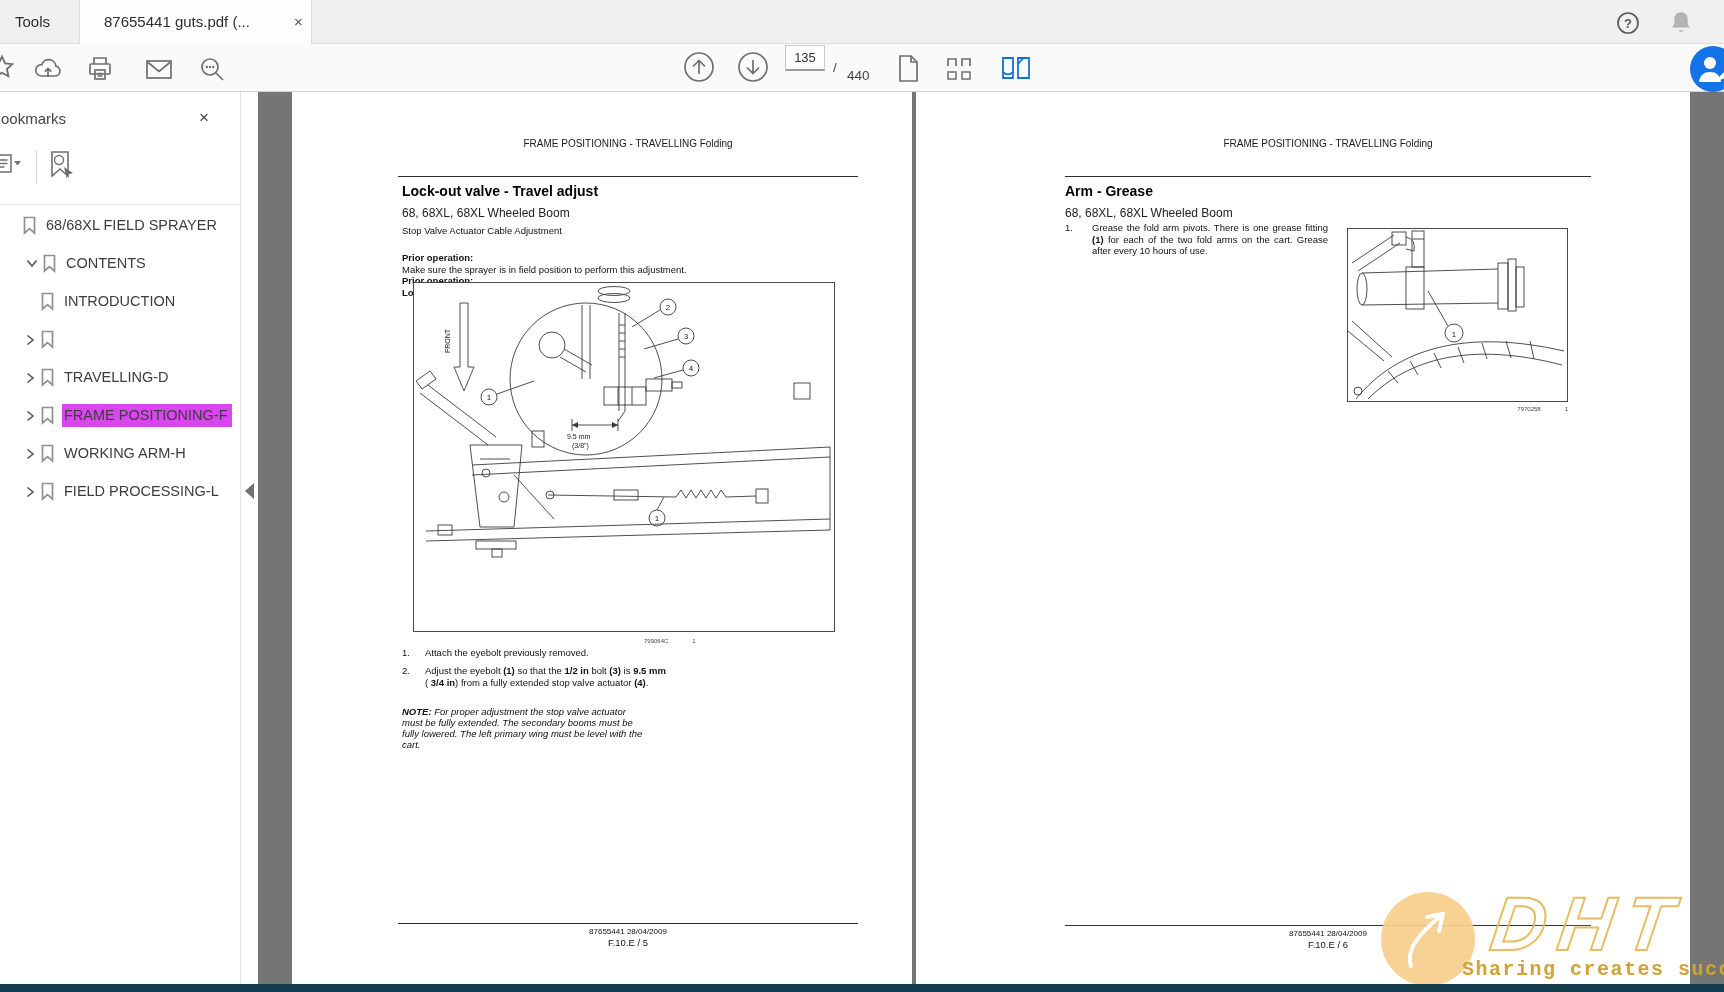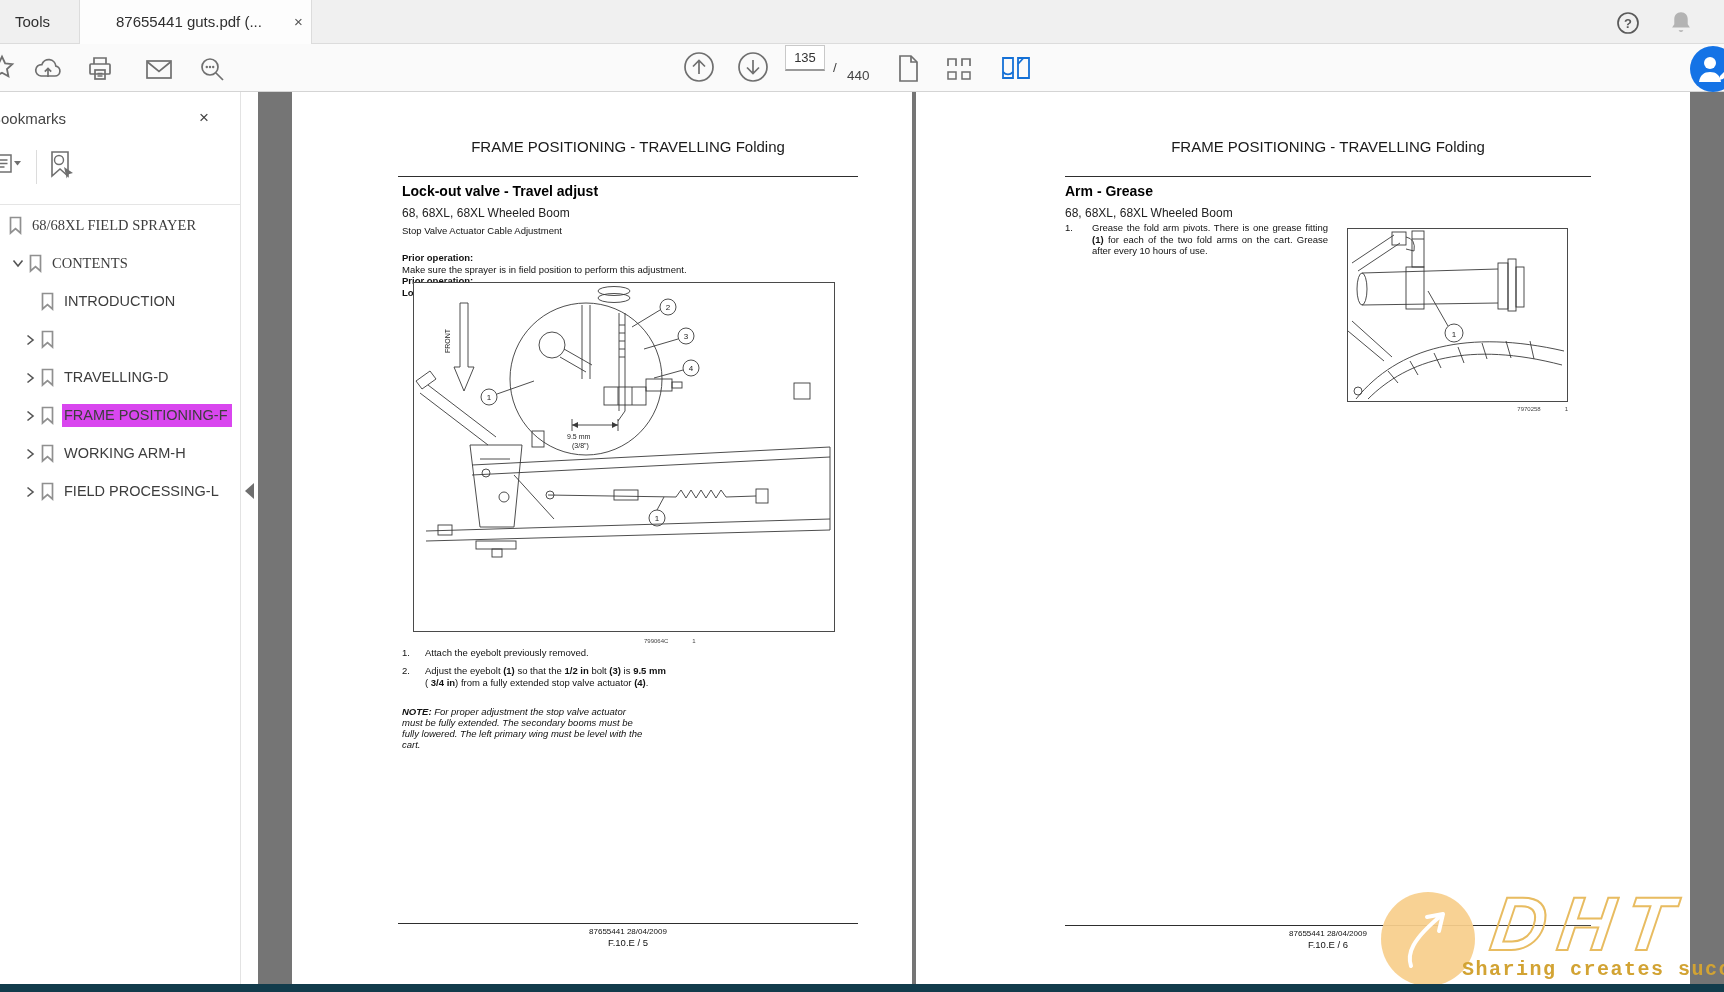--- a/index.html
+++ b/index.html
@@ -1,21 +1,21 @@
 <!DOCTYPE html>
 <html><head>
 <meta charset="utf-8">
 <style>
   * { margin:0; padding:0; box-sizing:border-box; }
   html,body { width:1724px; height:992px; overflow:hidden; font-family:"Liberation Sans",sans-serif; background:#fff; position:relative; }
 
   
   .tabbar { position:relative; height:44px; background:#f0f0f0; border-bottom:1px solid #dcdcdc; z-index:5; }
   .tab-tools { position:absolute; left:0; top:0; width:79px; height:44px; line-height:44px; padding-left:15px; font-size:15px; color:#2f2f2f; }
-  .tab-doc { position:absolute; left:79px; top:0; width:233px; height:45px; background:#fdfdfd; border-left:1px solid #dcdcdc; border-right:1px solid #dcdcdc; font-size:15px; color:#2f2f2f; line-height:44px; padding-left:36px; }
+  .tab-doc { position:absolute; left:79px; top:0; width:233px; height:45px; background:#fdfdfd; border-left:1px solid #dcdcdc; border-right:1px solid #dcdcdc; font-size:15px; color:#2f2f2f; line-height:44px; padding-left:24px; }
   .tab-doc .close { position:absolute; left:214px; top:0; font-size:15px; color:#555; }
   .help-ic { position:absolute; left:1615px; top:10px; }
   .bell-ic { position:absolute; left:1668px; top:9px; }
 
   
   .toolbar { position:relative; height:48px; background:#fafafa; border-bottom:1px solid #d4d4d4; z-index:5; }
   .tb { position:absolute; }
   .page-input { position:absolute; left:785px; top:1px; width:40px; height:26px; border:1px solid #c9c9c9; border-bottom:2px solid #9a9a9a; background:#fff; text-align:center; font-size:13px; color:#333; font-family:"Liberation Sans",sans-serif; }
   .page-sep { position:absolute; left:833px; top:16px; font-size:13.5px; color:#444; }
   .page-total { position:absolute; left:847px; top:16px; font-size:13.5px; color:#444;margin-top:8px; }
@@ -28,31 +28,31 @@
   .panel-title { position:absolute; left:-9px; top:18px; font-size:15px; color:#444; }
   .panel-close { position:absolute; left:199px; top:16px; font-size:17px; color:#444; }
   .panel-tools { position:absolute; left:0; top:56px; height:42px; width:240px; }
   .panel-tools .vsep { position:absolute; left:36px; top:2px; width:1px; height:34px; background:#dcdcdc; }
   .panel-divider { position:absolute; left:0; top:112px; width:240px; height:1px; background:#e5e5e5; }
   .tree { position:absolute; left:0; top:122px; width:240px; }
   .tree-row { display:flex; align-items:flex-start; margin-bottom:13px; cursor:pointer; }
   .tree-row .chev { width:20px; flex:0 0 20px; display:flex; justify-content:center; padding-top:6px; }
   .tree-row .ribbon { width:22px; flex:0 0 22px; padding-top:2px; }
   .tree-row .lbl { flex:1; font-size:14.5px; color:#3d3d3d; line-height:23px; padding:0 4px 0 2px; margin-right:8px; }
-  .tree-row.lvl0 { padding-left:8px;font-family:Liberation Serif, serif; }
+  .tree-row.lvl0 { padding-left:22px; }
   .tree-row.lvl1 { padding-left:20px; }
   .tree-row.sel .lbl { background:#d946ef; }
   .collapse-handle { position:absolute; left:245px; top:391px; width:0; height:0; border-top:8px solid transparent; border-bottom:8px solid transparent; border-right:9px solid #6f6f6f; }
 
   .canvas { position:relative; flex:1; background:#757575; }
   .page { position:absolute; top:0; height:892px; background:#fff; }
   .page-left { left:34px; width:620px; }
   .page-right { left:658px; width:774px; }
   .abs { position:absolute; }
-  .pg-header { font-size:15px; color:#1a1a1a; text-align:center; }
+  .pg-header { font-size:10px; color:#1a1a1a; text-align:center; }
   .rule { height:1px; background:#2e2e2e; }
   .pg-h1 { font-size:14px; font-weight:bold; color:#000; }
   .pg-models { font-size:12px; color:#222; }
   .pg-body { font-size:9.5px; color:#111; }
   .prior { font-size:9.5px; line-height:11.5px; color:#111; }
   .prior .b { font-weight:bold; }
   .fig { border:1px solid #4a4a4a; background:#fff; }
   .fig-caption { font-size:6px; color:#444; }
   .fig-caption .num { margin-left:24px; }
   .step { display:flex; font-size:9.5px; line-height:11.5px; color:#111; }

